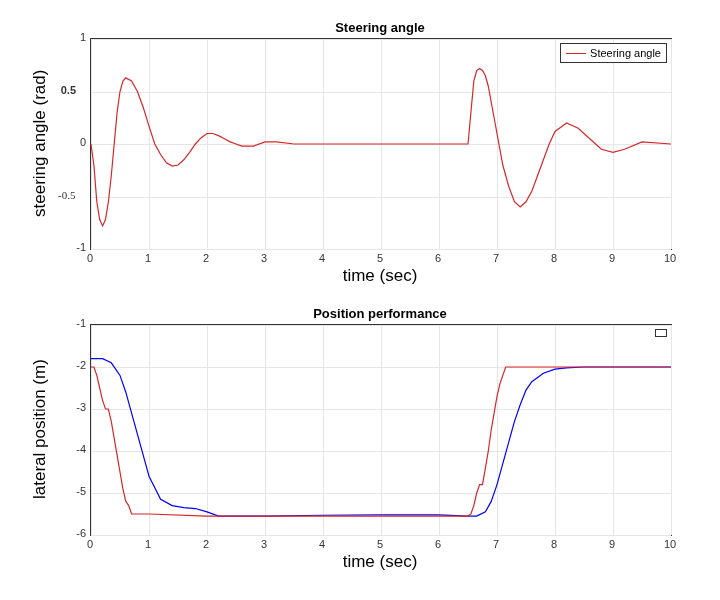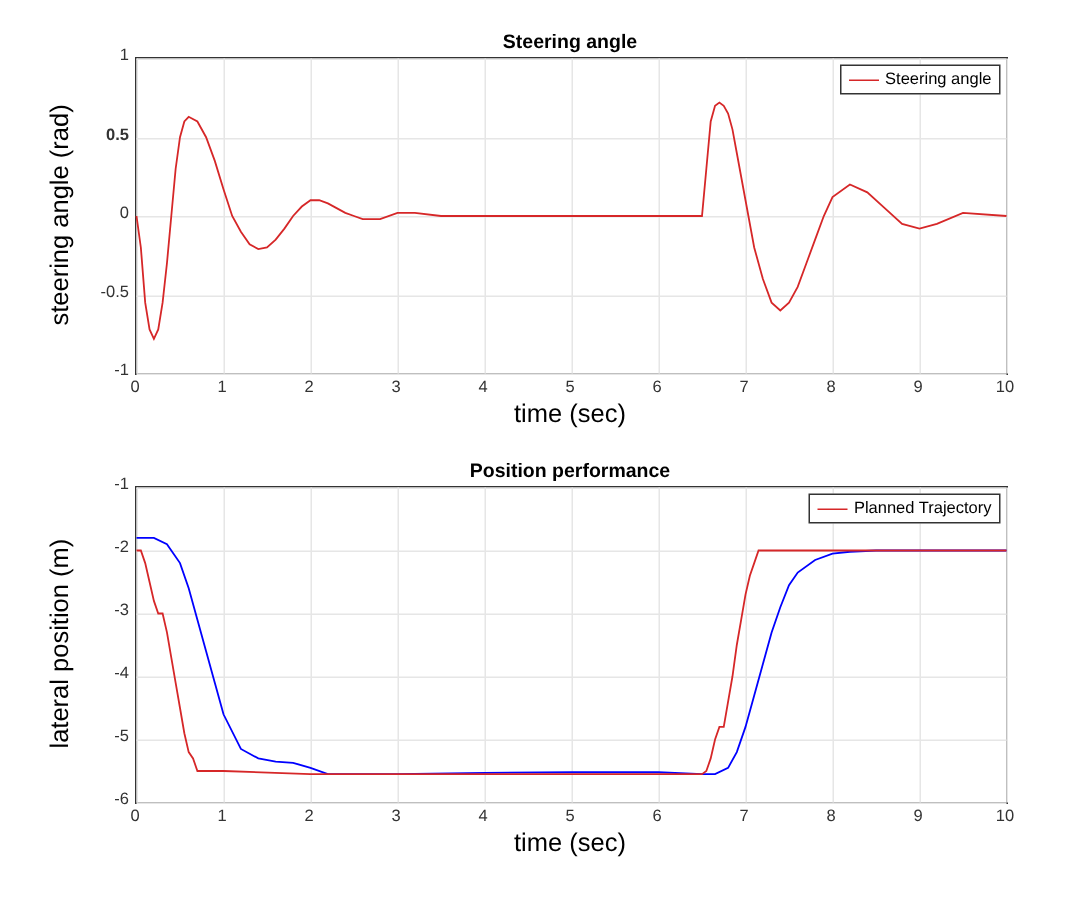--- a/index.html
+++ b/index.html
@@ -127,45 +127,41 @@
       <div class="gridline h" style="top: 168px;"></div>
       <div class="gridline h" style="top: 126px;"></div>
       <div class="gridline h" style="top: 84px;"></div>
       <div class="gridline h" style="top: 42px;"></div>
       <div class="gridline h" style="top: 0px;"></div>
       <svg class="plot" id="plot2" viewBox="0 0 580 210" preserveAspectRatio="none">
         <path d="M0.00,33.60 L11.60,33.60 L20.30,37.80 L29.00,50.40 L34.80,67.20 L40.60,88.20 L46.40,109.20 L52.20,130.20 L58.00,151.20 L69.60,174.30 L81.20,180.60 L92.80,182.70 L104.40,183.54 L116.00,186.90 L127.60,191.10 L145.00,191.10 L174.00,191.10 L232.00,190.26 L290.00,189.84 L348.00,189.84 L377.00,191.10 L385.70,191.10 L394.40,186.90 L400.20,176.40 L406.00,159.60 L411.80,138.60 L417.60,117.60 L423.40,96.60 L429.20,79.80 L435.00,65.10 L440.80,56.70 L452.40,48.30 L464.00,44.10 L475.60,42.84 L493.00,42.00 L522.00,42.00 L580.00,42.00 " stroke="#0000ff"></path>
         <path d="M0.00,42.00 L2.90,42.00 L5.80,50.40 L8.70,63.00 L11.60,75.60 L14.50,84.00 L17.40,84.00 L20.30,96.60 L23.20,113.40 L26.10,130.20 L29.00,147.00 L31.90,163.80 L34.80,176.40 L37.70,180.60 L40.60,189.00 L58.00,189.00 L116.00,191.10 L174.00,191.10 L232.00,191.10 L290.00,191.10 L348.00,191.10 L377.00,191.10 L379.90,189.00 L382.80,180.60 L385.70,168.00 L388.60,159.60 L391.50,159.60 L394.40,142.80 L397.30,126.00 L400.20,105.00 L403.10,88.20 L406.00,71.40 L408.90,58.80 L411.80,50.40 L414.70,42.00 L464.00,42.00 L522.00,42.00 L580.00,42.00 " stroke="#d62728"></path>
       </svg>
     <div class="legend" style="right:4px; top:4px;">
-      <div class="legend-row">
-        <span class="legend-swatch" style="border-color:#d62728;"></span>
-        <span>Planned Trajectory</span>
-      </div>
     </div>
   </div>
 
   <div class="ylabel" style="left:30px; top:324px; height:210px;">lateral position (m)</div>
   <div class="xlabel" style="left:90px; top:552px; width:580px;">time (sec)</div>
 
 <div class="ticklabel" style="left: 80px; top: 252px; width: 20px; text-align: center;">0</div>
     <div class="ticklabel" style="left: 138px; top: 252px; width: 20px; text-align: center;">1</div>
     <div class="ticklabel" style="left: 196px; top: 252px; width: 20px; text-align: center;">2</div>
     <div class="ticklabel" style="left: 254px; top: 252px; width: 20px; text-align: center;">3</div>
     <div class="ticklabel" style="left: 312px; top: 252px; width: 20px; text-align: center;">4</div>
     <div class="ticklabel" style="left: 370px; top: 252px; width: 20px; text-align: center;">5</div>
     <div class="ticklabel" style="left: 428px; top: 252px; width: 20px; text-align: center;">6</div>
     <div class="ticklabel" style="left: 486px; top: 252px; width: 20px; text-align: center;">7</div>
     <div class="ticklabel" style="left: 544px; top: 252px; width: 20px; text-align: center;">8</div>
     <div class="ticklabel" style="left: 602px; top: 252px; width: 20px; text-align: center;">9</div>
     <div class="ticklabel" style="left: 660px; top: 252px; width: 20px; text-align: center;">10</div>
     <div class="ticklabel" style="left: 58px; top: 241px; width: 28px; text-align: right;">-1</div>
-    <div class="ticklabel" style="left: 58px; top: 188.5px; width: 28px; text-align: right;">-0.5</div>
+    <div class="ticklabel" style="left: 58px; top: 188.5px; width: 28px;  font-family: Liberation Serif, serif;">-0.5</div>
     <div class="ticklabel" style="left: 58px; top: 136px; width: 28px; text-align: right;">0</div>
-    <div class="ticklabel" style="left: 58px; top: 83.5px; width: 28px; text-align: right; font-weight: bold;">0.5</div>
+    <div class="ticklabel" style="left: 48px; top: 83.5px; width: 28px; text-align: right; font-weight: bold;">0.5</div>
     <div class="ticklabel" style="left: 58px; top: 31px; width: 28px; text-align: right;">1</div>
     <div class="ticklabel" style="left: 80px; top: 538px; width: 20px; text-align: center;">0</div>
     <div class="ticklabel" style="left: 138px; top: 538px; width: 20px; text-align: center;">1</div>
     <div class="ticklabel" style="left: 196px; top: 538px; width: 20px; text-align: center;">2</div>
     <div class="ticklabel" style="left: 254px; top: 538px; width: 20px; text-align: center;">3</div>
     <div class="ticklabel" style="left: 312px; top: 538px; width: 20px; text-align: center;">4</div>
     <div class="ticklabel" style="left: 370px; top: 538px; width: 20px; text-align: center;">5</div>
     <div class="ticklabel" style="left: 428px; top: 538px; width: 20px; text-align: center;">6</div>
     <div class="ticklabel" style="left: 486px; top: 538px; width: 20px; text-align: center;">7</div>
     <div class="ticklabel" style="left: 544px; top: 538px; width: 20px; text-align: center;">8</div>

